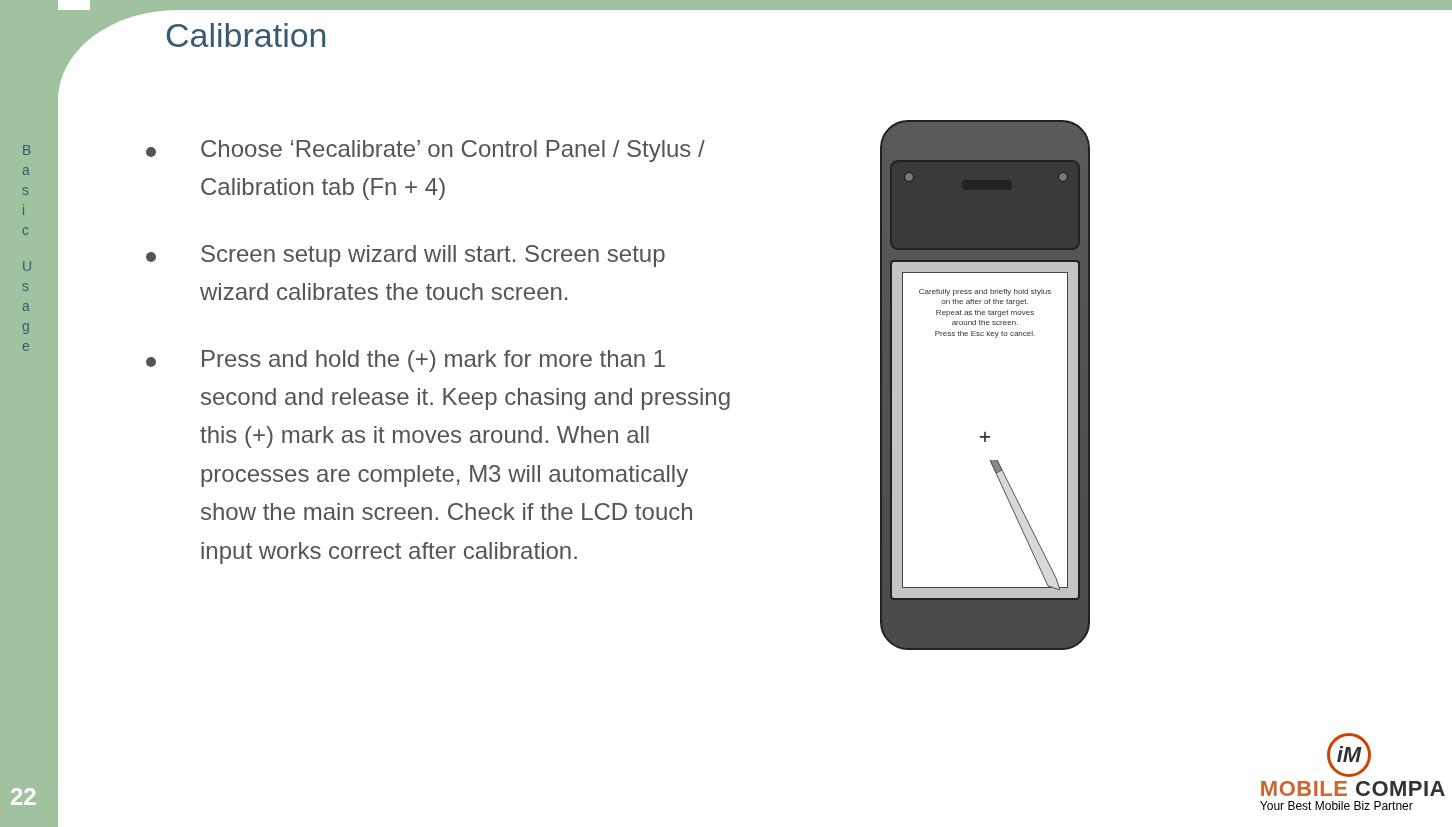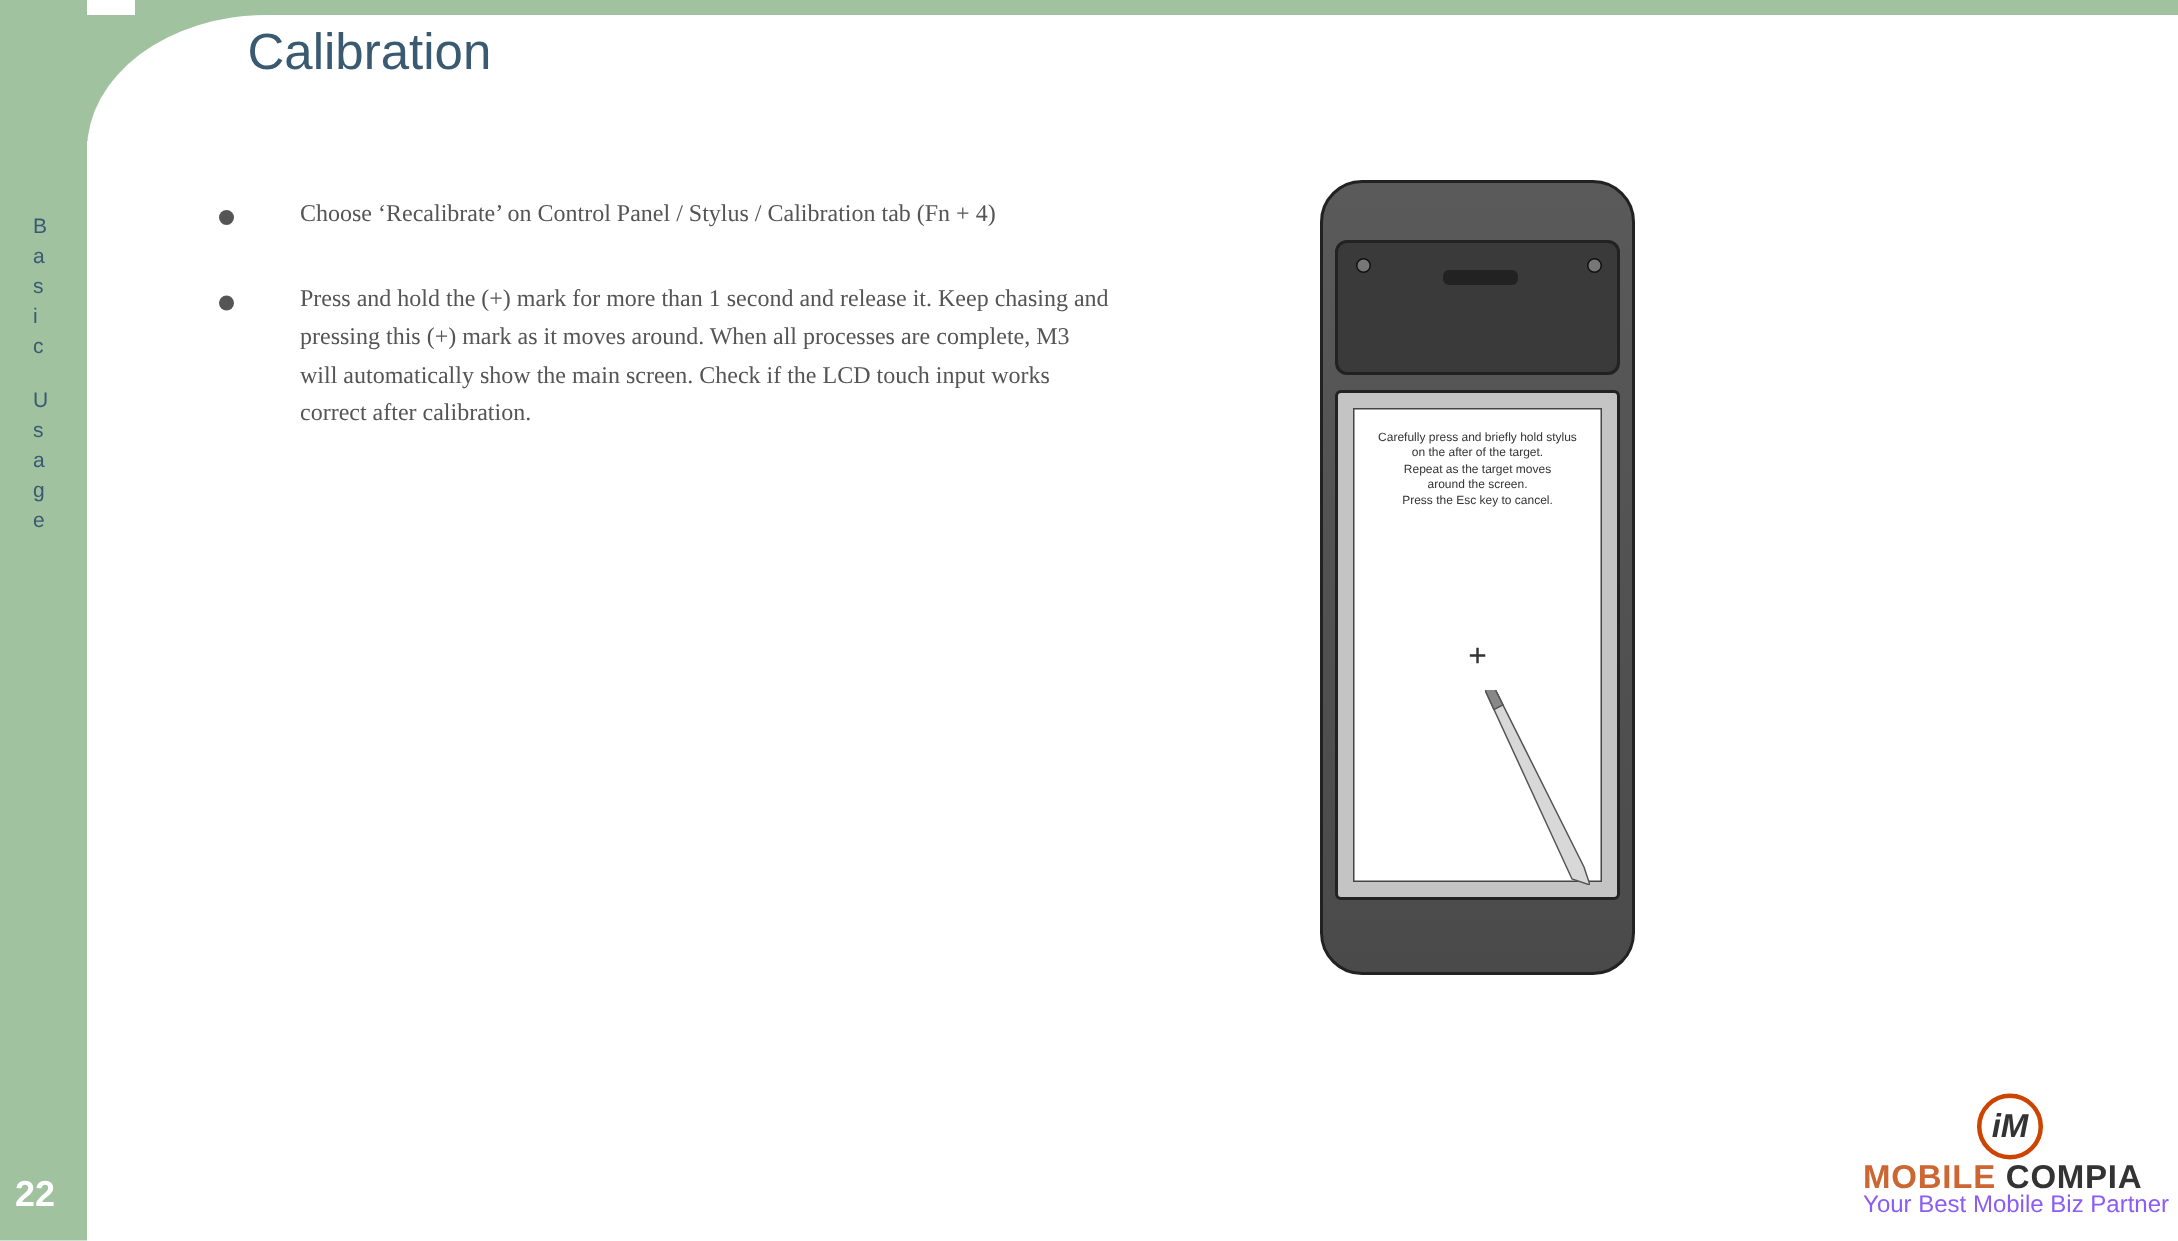--- a/index.html
+++ b/index.html
@@ -13,21 +13,21 @@
   .side-text div { text-align: left; padding-left: 22px; line-height: 20px; }
   .side-gap { height: 16px; }
 
   .page-num { position: absolute; left: 10px; bottom: 16px; color: #fff; font-size: 24px; font-weight: bold; }
 
   .header-area { position: absolute; left: 58px; top: 10px; width: 1394px; height: 84px; background: #a0c29f; }
   .content-mask { position: absolute; left: 58px; top: 10px; width: 1394px; height: 817px; background: #fff; border-top-left-radius: 120px 90px; }
 
   .title { position: absolute; left: 165px; top: 16px; font-size: 34px; color: #3a5a72; font-weight: normal; }
 
-  .body-section { position: absolute; left: 140px; top: 130px; width: 600px; color: #555; font-size: 16px; line-height: 1.6; font-family: Liberation Serif, serif; }
+  .body-section { position: absolute; left: 140px; top: 130px; width: 600px; color: #555; font-size: 24px; line-height: 1.6; }
   .bullet-item { display: flex; margin-bottom: 28px; }
   .bullet-dot { width: 60px; flex-shrink: 0; text-align: left; padding-left: 6px; }
   .bullet-dot span { display: inline-block; width: 10px; height: 10px; background: #555; border-radius: 50%; margin-top: 10px; }
   .bullet-text { flex: 1; }
 
   
   .phone-wrap { position: absolute; left: 860px; top: 120px; width: 250px; height: 668px; }
   .phone-body { position: absolute; left: 20px; top: 0; width: 210px; height: 530px; background: linear-gradient(#5a5a5a, #4a4a4a); border: 2px solid #222; border-radius: 28px; }
   .phone-earpiece-area { position: absolute; left: 30px; top: 40px; width: 190px; height: 90px; background: #3a3a3a; border: 2px solid #222; border-radius: 8px; }
   .screw { position: absolute; width: 10px; height: 10px; background: #777; border: 1px solid #111; border-radius: 50%; }
@@ -44,21 +44,21 @@
   .stylus { position: absolute; left: 130px; top: 340px; width: 70px; height: 130px; }
 
   
   .logo-wrap { position: absolute; right: 6px; bottom: 14px; display: flex; align-items: center; flex-direction: column; }
   .logo-badge { width: 44px; height: 44px; border: 3px solid #c40; border-radius: 50%; display: flex; align-items: center; justify-content: center; margin-right: 8px; background: #fff; }
   .logo-badge span { font-style: italic; font-weight: bold; font-size: 22px; color: #333; }
   .logo-text { line-height: 1.05; }
   .logo-line1 { font-size: 22px; font-weight: bold; letter-spacing: 0.5px; }
   .logo-line1 .m1 { color: #c63; }
   .logo-line1 .m2 { color: #333; }
-  .logo-line2 { font-size: 16px; color: #8b5cf6; }
+  .logo-line2 { font-size: 12px; color: #000000; }
 </style>
 </head>
 <body>
 
 <div class="side-bar"></div>
 <div class="header-area"></div>
 <div class="top-right-curve"></div>
 <div class="content-mask"></div>
 <div class="top-strip"></div>
 
@@ -77,20 +77,24 @@
 </div>
 
 <div class="page-num">22</div>
 
 <div class="title">Calibration</div>
 
 <div class="body-section">
   <div class="bullet-item">
     <div class="bullet-dot"><span></span></div>
     <div class="bullet-text">Choose ‘Recalibrate’ on Control Panel / Stylus / Calibration tab (Fn + 4)</div>
+  </div>
+  <div class="bullet-item">
+    <div class="bullet-dot"><span></span></div>
+    <div class="bullet-text">Screen setup wizard will start. Screen setup wizard calibrates the touch screen.</div>
   </div>
   <div class="bullet-item">
     <div class="bullet-dot"><span></span></div>
     <div class="bullet-text">Press and hold the (+) mark for more than 1 second and release it. Keep chasing and pressing this (+) mark as it moves around. When all processes are complete, M3 will automatically show the main screen. Check if the LCD touch input works correct after calibration.</div>
   </div>
 </div>
 
 <div class="phone-wrap">
   <div class="phone-body">
     <div class="side-btn l1"></div>

